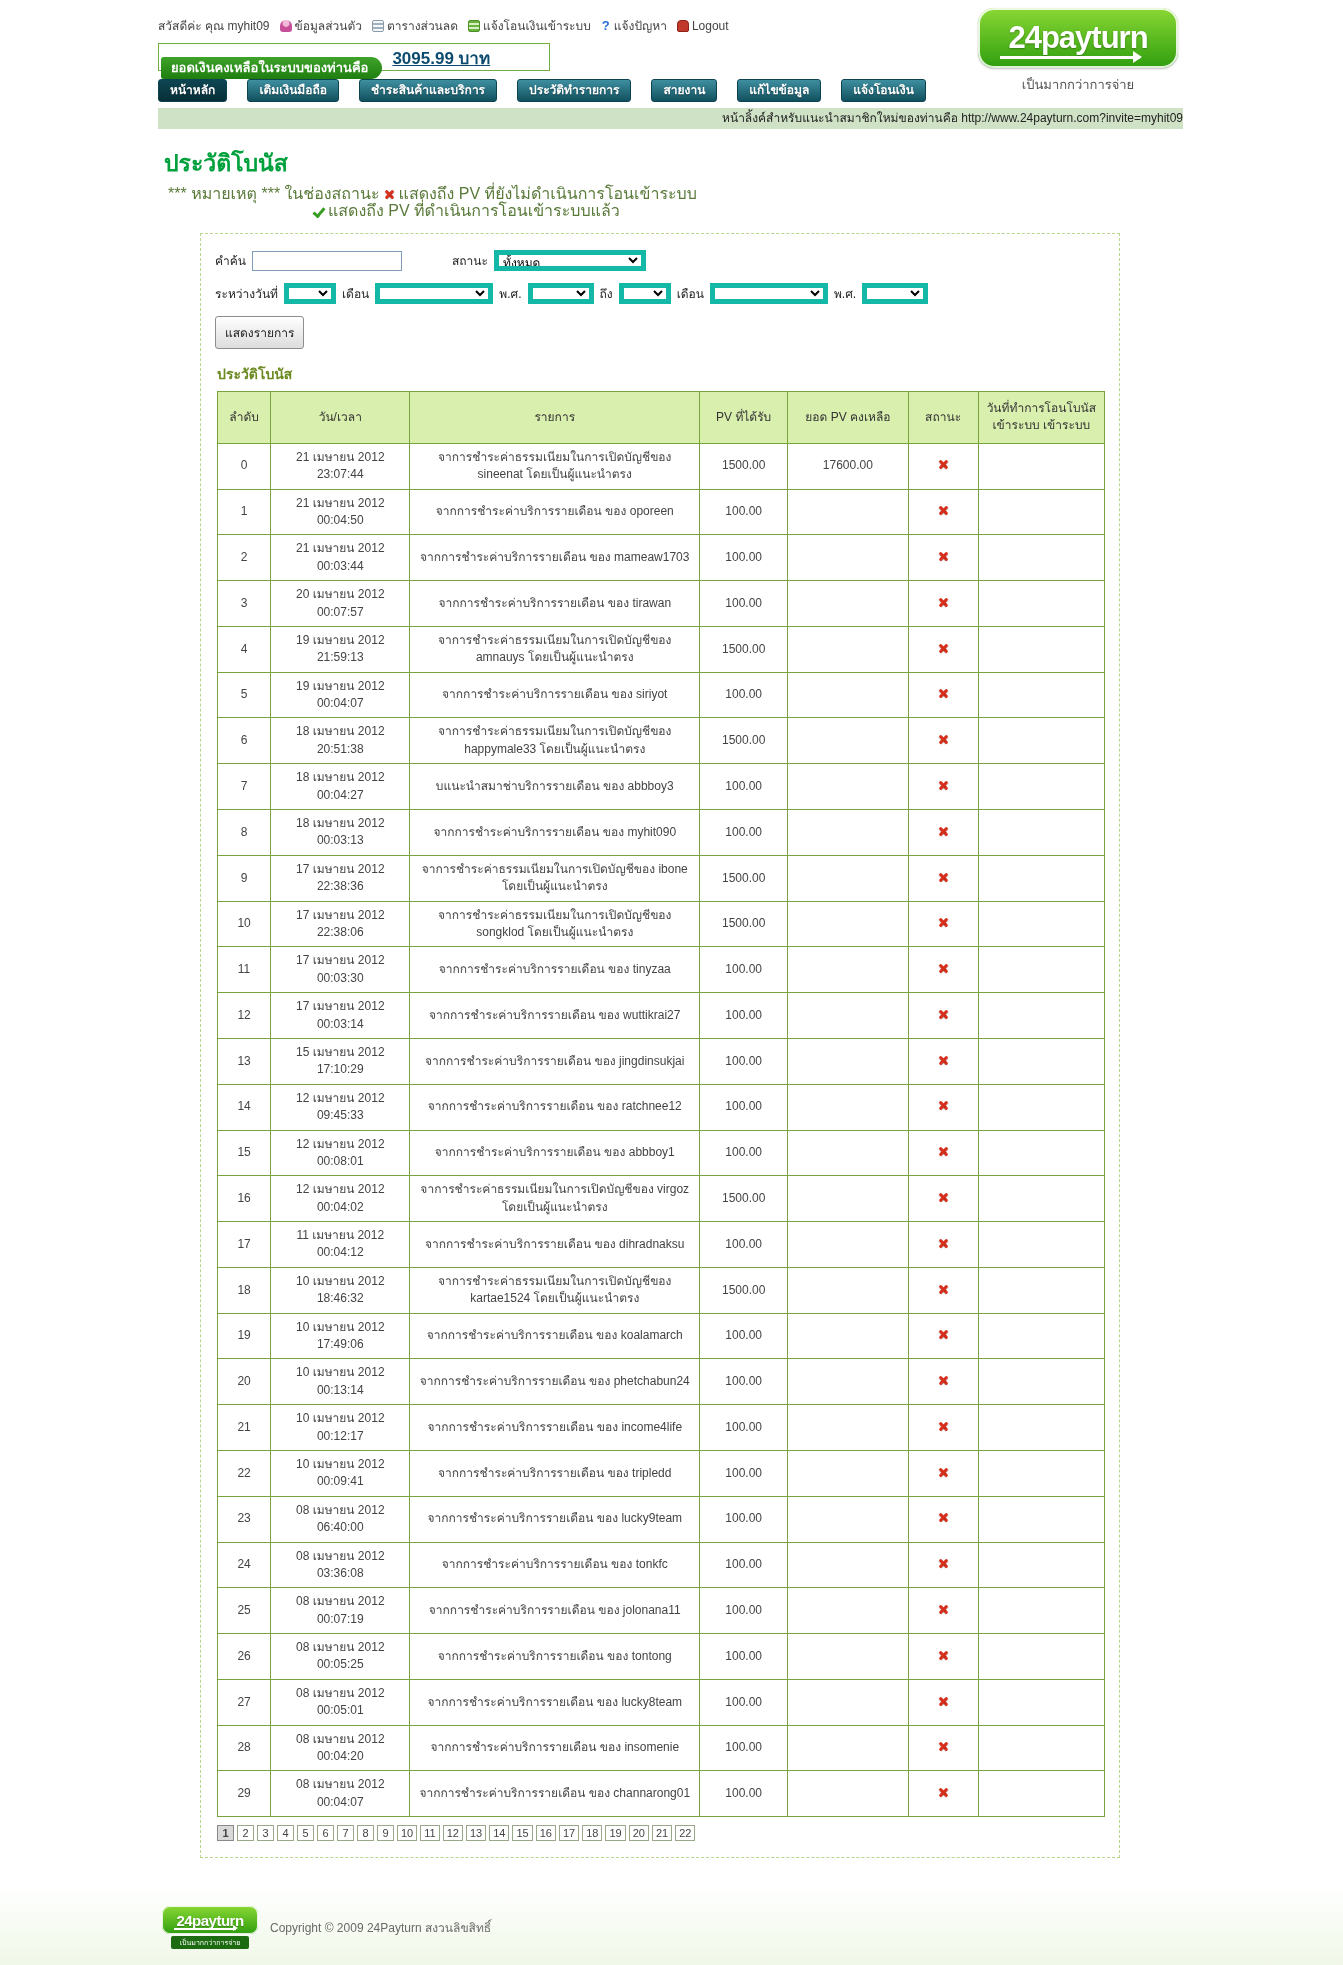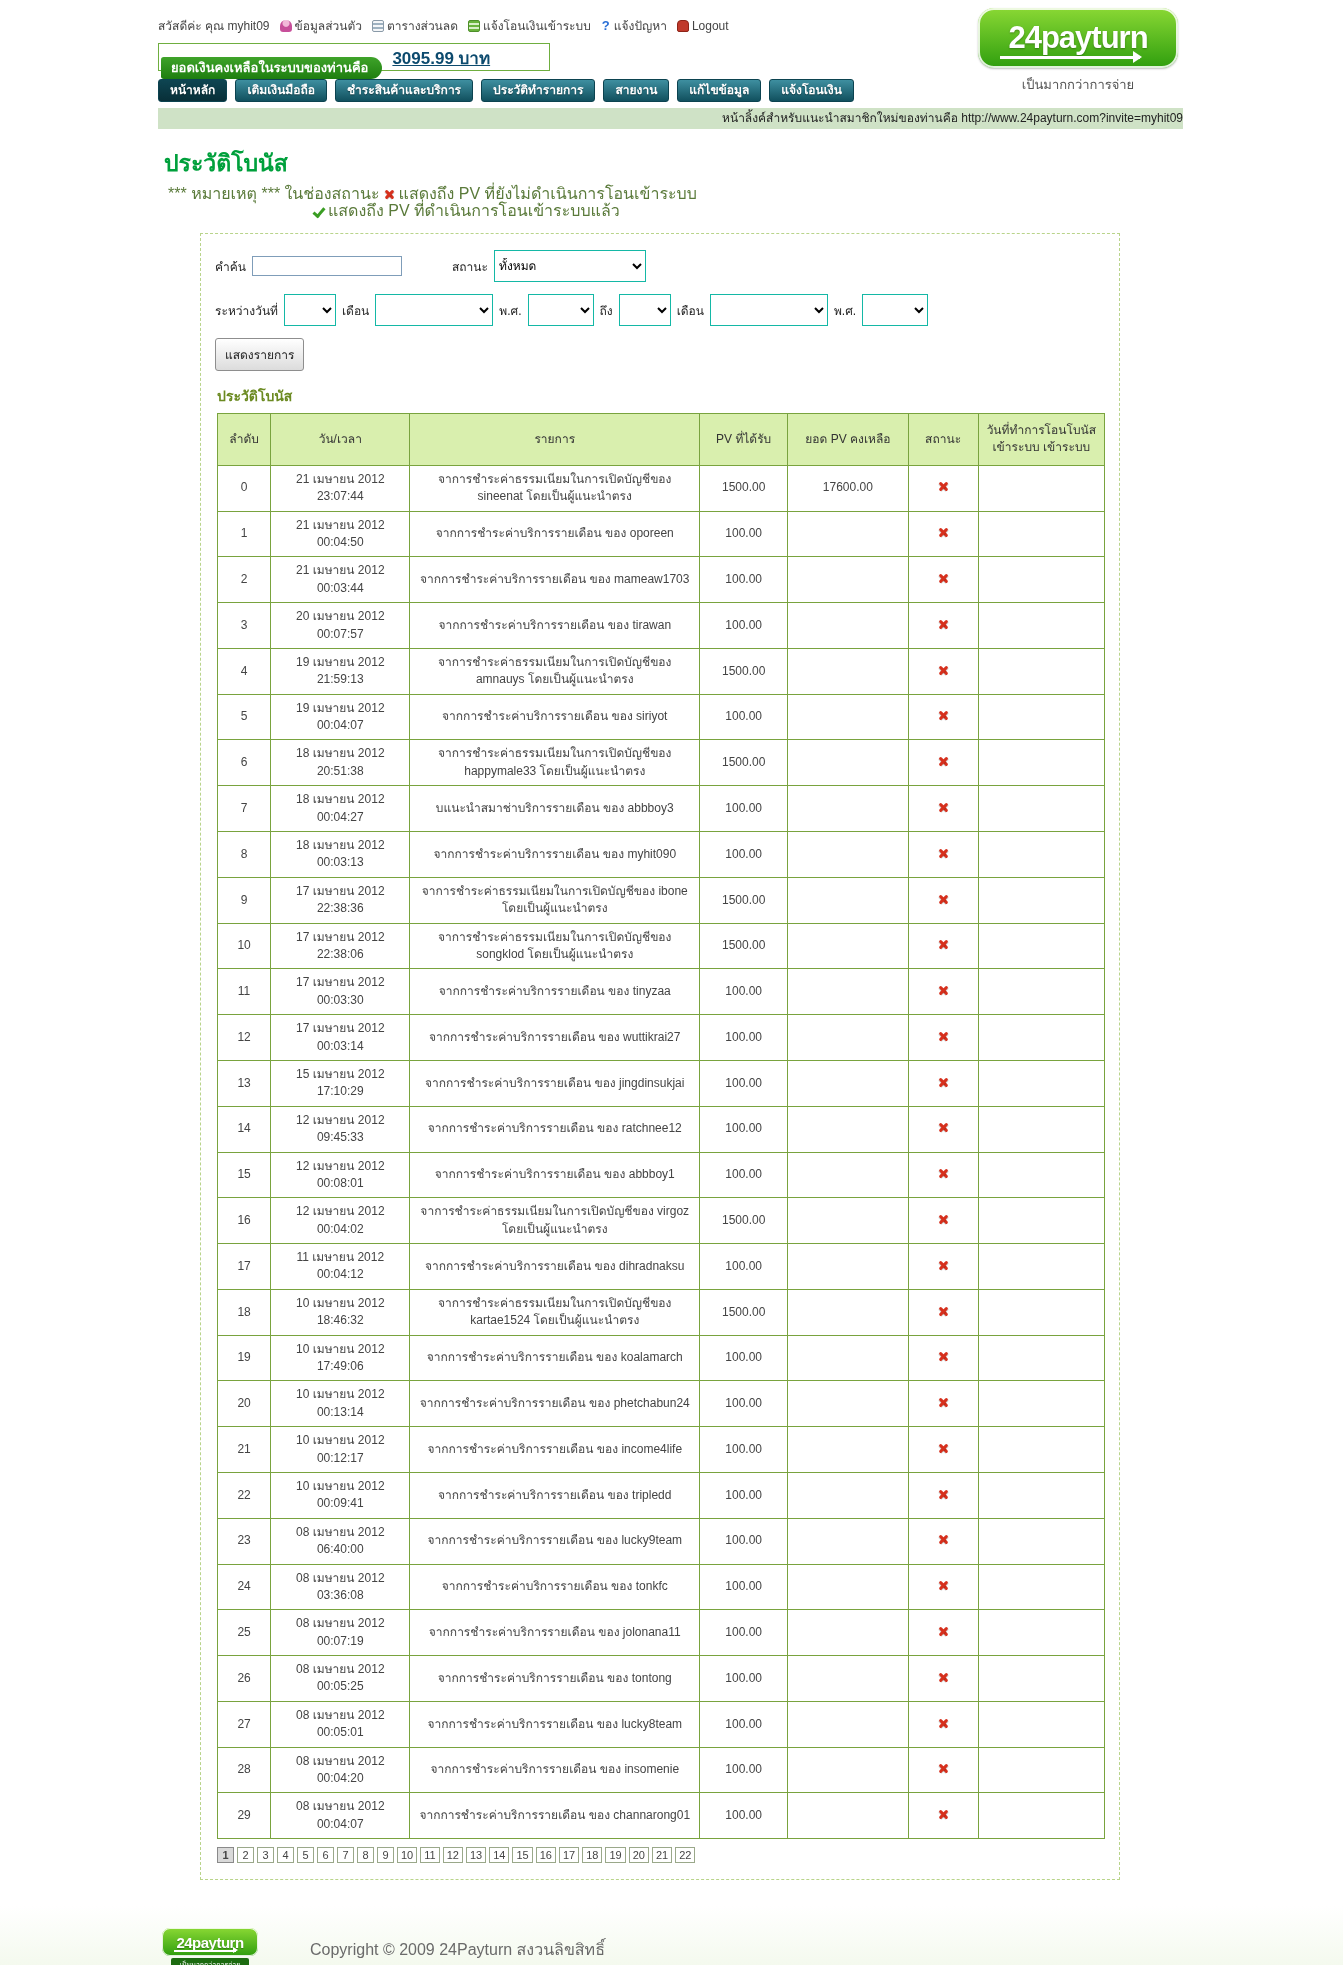--- a/index.html
+++ b/index.html
@@ -23,21 +23,21 @@
 
   
   .balance-box { margin-top: 8px; width: 392px; height: 28px; border: 1px solid #6fae3f; background: #fff;
                  display: flex; align-items: center; }
   .balance-pill { background: linear-gradient(#3fa32a, #1e7e0f); color: #fff; font-weight: bold; font-size: 13px;
                   height: 22px; line-height: 22px; padding: 0 14px 0 10px; margin-left: 2px;
                   border-radius: 3px 12px 12px 3px; white-space: nowrap; margin-top: 22px; }
   .balance-value { color: #0c4a6e; font-weight: bold; font-size: 17px; margin-left: 10px; white-space: nowrap; text-decoration: underline; }
 
   
-  .nav { margin-top: 8px; display: flex; gap: 8px; align-items: center; }
+  .nav { margin-top: 8px; display: flex; gap: 20px; align-items: center; }
   .nav-btn { display: inline-block; height: 23px; line-height: 21px; padding: 0 11px; color: #fff; font-weight: bold;
              font-size: 12px; border: 1px solid #0c4350; border-radius: 3px;
              background: linear-gradient(#3e8fa0, #11505e); text-shadow: 0 1px 1px rgba(0,0,0,.4); cursor: pointer; }
   .nav-btn.active { background: linear-gradient(#0e4552, #082f38); }
 
   
   .logo-wrap { position: absolute; top: 8px; right: 0; width: 210px; text-align: center; }
   .logo-box { width: 200px; height: 60px; margin: 0 auto; border-radius: 16px;
               background: linear-gradient(#8ad834, #2f9e0e); box-shadow: inset 0 0 0 2px rgba(255,255,255,.85), 0 1px 2px rgba(0,0,0,.25);
               display: flex; align-items: center; justify-content: center; position: relative; }
@@ -62,21 +62,21 @@
   .cross-icon::after { transform: rotate(-45deg); }
   .check-icon { position: relative; display: inline-block; width: 14px; height: 12px; vertical-align: -2px; margin: 0 3px; }
   .check-icon::before { content: ""; position: absolute; left: 2px; top: 2px; width: 9px; height: 4px;
       border-left: 3px solid #3a9d23; border-bottom: 3px solid #3a9d23; transform: rotate(-50deg); }
 
   
   .panel { margin: 14px 0 0 42px; width: 920px; border: 1px dashed #b9d48b; padding: 16px 14px 14px 14px; }
   .filter-row { display: flex; align-items: center; gap: 6px; margin-bottom: 12px; font-size: 12px; color: #222; }
   .filter-row label { white-space: nowrap; }
   input[type="text"] { width: 150px; height: 20px; border: 1px solid #7f9db9; padding: 0 3px; font-size: 12px; }
-  select { height: 32px; font-size: 12px; border: 1px solid #14b8a6; background: #fff; }
+  select { height: 21px; font-size: 12px; border: 5px solid #14b8a6; background: #fff; }
   .sel-status { width: 152px; }
   .sel-day { width: 52px; }
   .sel-month { width: 118px; }
   .sel-year { width: 66px; }
   .show-btn { font-size: 12px; color: #222; padding: 6px 9px; border: 1px solid #8e8e8e; border-radius: 3px;
               background: linear-gradient(#ffffff, #dcdcdc); cursor: pointer; }
 
   .table-caption { margin: 14px 0 6px 2px; color: #6b8a21; font-weight: bold; font-size: 14px; }
 
   
@@ -98,21 +98,21 @@
   .footer { margin-top: 26px; height: 300px; background: linear-gradient(#ffffff, #d8ecc3 70%, #cfe6b8); padding: 22px 0 0 162px; }
   .footer-inner { display: flex; align-items: center; gap: 12px; }
   .flogo-box { width: 96px; height: 28px; border-radius: 8px; background: linear-gradient(#8ad834, #2f9e0e);
                box-shadow: inset 0 0 0 1px rgba(255,255,255,.85); display: flex; align-items: center; justify-content: center;
                position: relative; }
   .flogo-text { color: #fff; font-weight: bold; font-size: 15px; letter-spacing: -0.5px; text-shadow: 0 1px 1px rgba(0,0,0,.3); }
   .flogo-arrow { position: absolute; left: 12px; bottom: 4px; width: 62px; border-bottom: 2px solid #fff; }
   .flogo-arrow::after { content: ""; position: absolute; right: -5px; top: -3px; border: 3px solid transparent; border-left: 5px solid #fff; }
   .flogo-bar { width: 78px; margin: 2px auto 0 auto; background: #1c6b10; color: #fff; font-size: 7px; text-align: center;
                padding: 1px 0; border-radius: 2px; }
-  .copyright { color: #6a6a6a; font-size: 16px; margin-left: 40px; }
+  .copyright { color: #6a6a6a; font-size: 12px; }
 </style>
 </head>
 <body>
 
 <div class="container">
 
   <div class="topbar">
     <span>สวัสดีค่ะ คุณ myhit09</span>
     <span style="display:inline-flex;gap:10px;">
         <a class="top-link" href="#">

